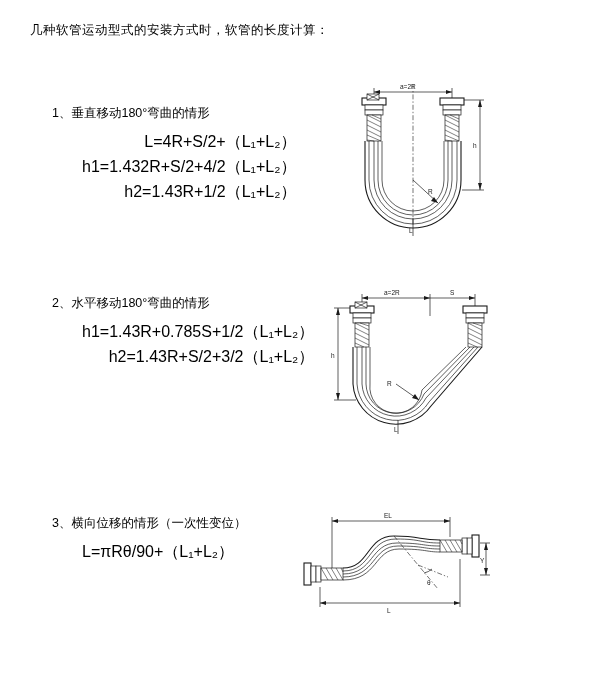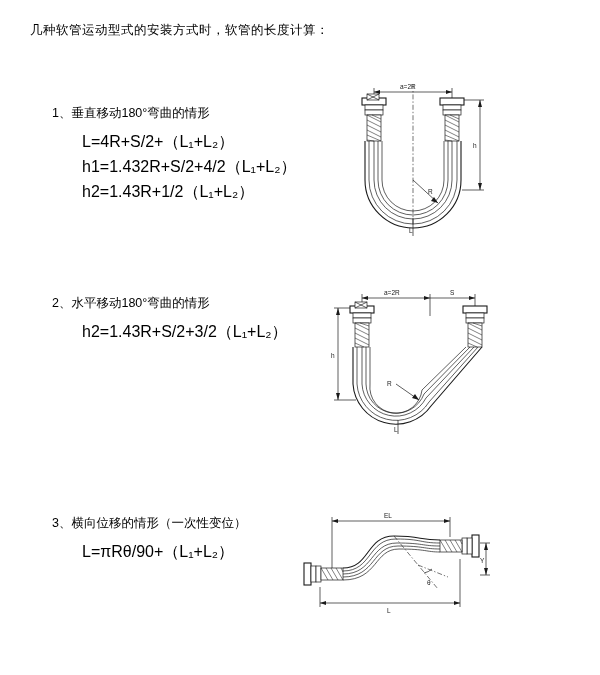--- a/index.html
+++ b/index.html
@@ -12,20 +12,21 @@
     height: 675px;
     position: relative;
     font-family: "Liberation Sans", sans-serif;
     color: #000000;
     overflow: hidden;
   }
   #page {
     position: relative;
     width: 600px;
     height: 656px;
+    text-align: right;
   }
   .heading {
     position: absolute;
     left: 30px;
     top: 22px;
     font-size: 12.5px;
     letter-spacing: 0.5px;
     white-space: nowrap;
   }
   .section {
@@ -155,20 +156,21 @@
           <line x1="55" y1="24" x2="67" y2="30"></line>
           <line x1="67" y1="24" x2="55" y2="30"></line>
         </g>
       </svg>
     </div>
   </div>
 
   <div class="section sec-2">
     <div class="sec-title">2、水平移动180°弯曲的情形</div>
     <div class="formulas">
+      <div class="formula">h1=1.43R+0.785S+1/2（L₁+L₂）</div>
       <div class="formula">h2=1.43R+S/2+3/2（L₁+L₂）</div>
     </div>
 
     <div class="figure fig-2">
       <svg width="195" height="180" viewBox="0 0 195 180">
 
         <line class="ln thin" x1="50" y1="18" x2="118" y2="18"></line>
         <polygon points="50,18 56,16 56,20" fill="#1a1a1a"></polygon>
         <polygon points="118,18 112,16 112,20" fill="#1a1a1a"></polygon>
         <text class="lbl" x="72" y="15">a=2R</text>

